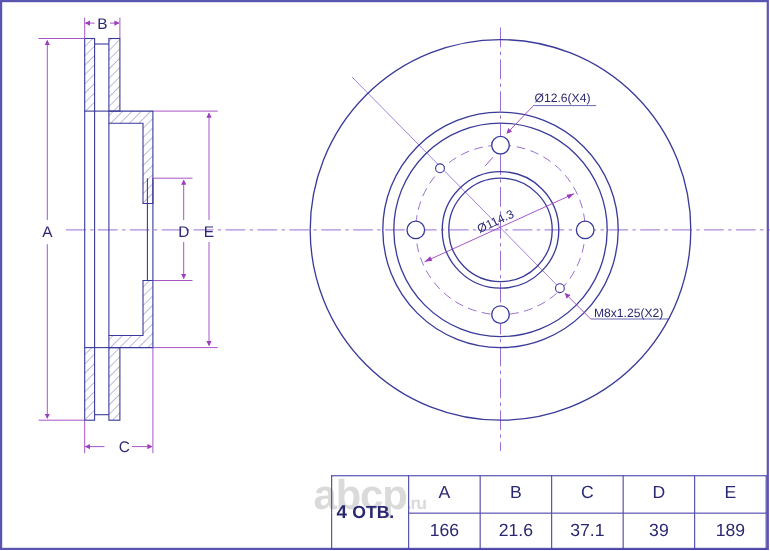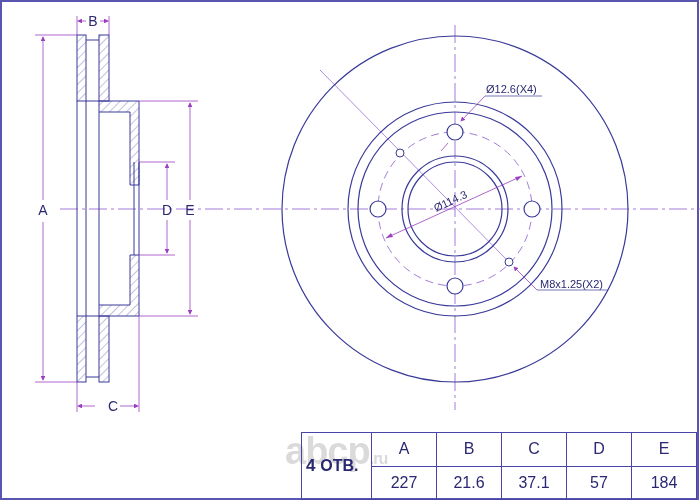--- a/index.html
+++ b/index.html
@@ -130,21 +130,21 @@
     <tbody>
         <tr>
       <td class="holes" rowspan="2"><span>4</span> <span class="small">ОТВ.</span></td>
       <td>A</td>
       <td>B</td>
       <td>C</td>
       <td>D</td>
       <td>E</td>
     </tr>
     <tr>
-      <td>227</td>
+      <td>166</td>
       <td>21.6</td>
       <td>37.1</td>
-      <td>57</td>
-      <td>184</td>
+      <td>39</td>
+      <td>189</td>
     </tr>
   </tbody>
     </table>
 </div>
 
 </body></html>

